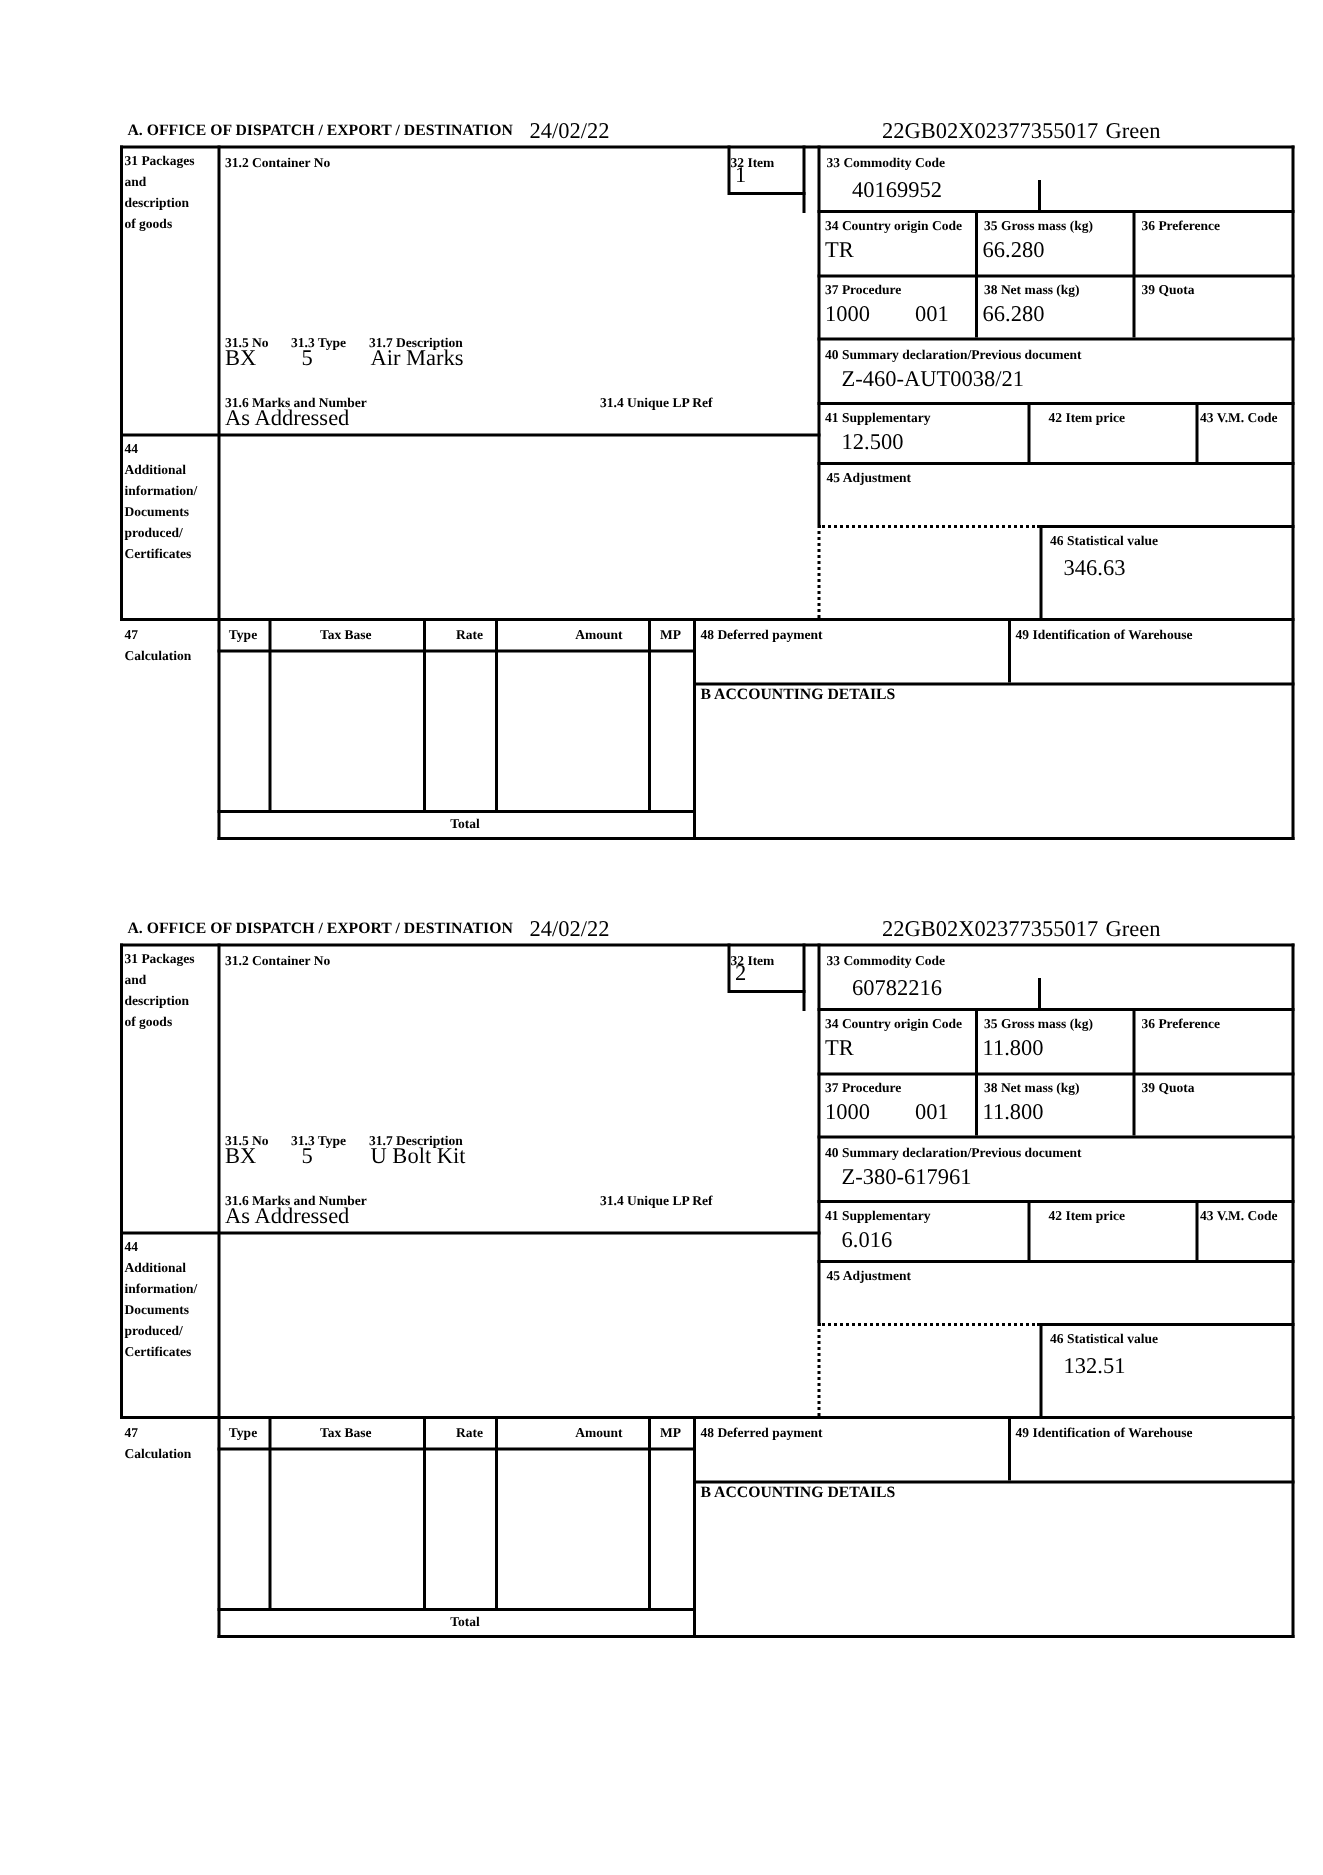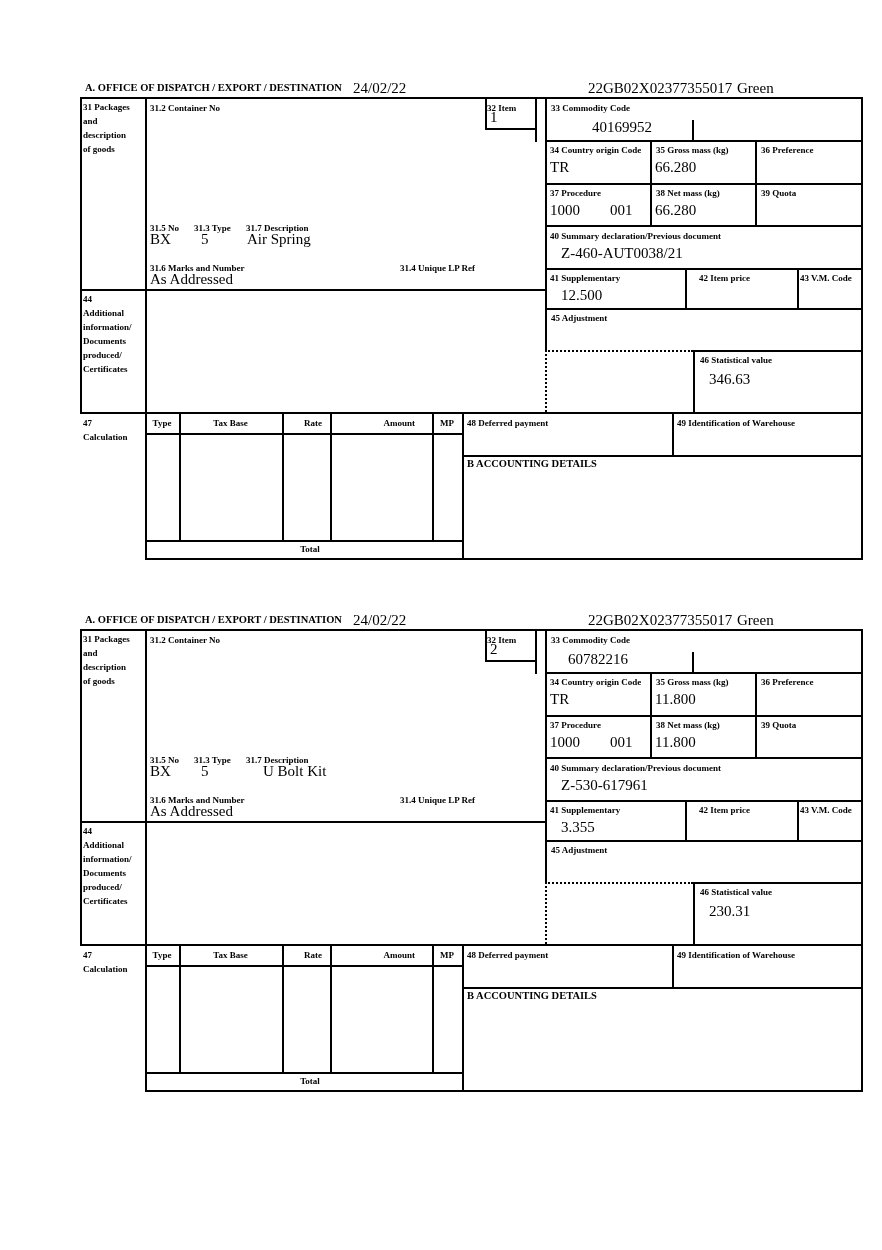--- a/index.html
+++ b/index.html
@@ -77,27 +77,27 @@
 Calculation</div>
 
     <div class="lbl" style="left:70px;top:21px">31.2 Container No</div>
     <div class="lbl" style="left:407px;top:21px">32 Item</div>
     <div class="val" style="left:410px;top:29px">1</div>
     <div class="lbl" style="left:70px;top:141px">31.5 No</div>
     <div class="lbl" style="left:114px;top:141px">31.3 Type</div>
     <div class="lbl" style="left:166px;top:141px">31.7 Description</div>
     <div class="val" style="left:70px;top:151px">BX</div>
     <div class="val" style="left:121px;top:151px">5</div>
-    <div class="val" style="left:167px;top:151px">Air Spring</div>
+    <div class="val" style="left:167px;top:151px">Air Marks</div>
     <div class="lbl" style="left:70px;top:181px">31.6 Marks and Number</div>
     <div class="lbl" style="left:320px;top:181px">31.4 Unique LP Ref</div>
     <div class="val" style="left:70px;top:191px">As Addressed</div>
 
     <div class="lbl" style="left:471px;top:21px">33 Commodity Code</div>
-    <div class="val" style="left:512px;top:39px">40169952</div>
+    <div class="val" style="left:488px;top:39px">40169952</div>
     <div class="lbl" style="left:470px;top:63px">34 Country origin Code</div>
     <div class="val" style="left:470px;top:79px">TR</div>
     <div class="lbl" style="left:576px;top:63px">35 Gross mass (kg)</div>
     <div class="val" style="left:575px;top:79px">66.280</div>
     <div class="lbl" style="left:681px;top:63px">36 Preference</div>
     <div class="lbl" style="left:470px;top:106px">37 Procedure</div>
     <div class="val" style="left:470px;top:122px">1000</div>
     <div class="val" style="left:530px;top:122px">001</div>
     <div class="lbl" style="left:576px;top:106px">38 Net mass (kg)</div>
     <div class="val" style="left:575px;top:122px">66.280</div>
@@ -181,47 +181,47 @@
 Calculation</div>
 
     <div class="lbl" style="left:70px;top:21px">31.2 Container No</div>
     <div class="lbl" style="left:407px;top:21px">32 Item</div>
     <div class="val" style="left:410px;top:29px">2</div>
     <div class="lbl" style="left:70px;top:141px">31.5 No</div>
     <div class="lbl" style="left:114px;top:141px">31.3 Type</div>
     <div class="lbl" style="left:166px;top:141px">31.7 Description</div>
     <div class="val" style="left:70px;top:151px">BX</div>
     <div class="val" style="left:121px;top:151px">5</div>
-    <div class="val" style="left:183px;top:151px">U Bolt Kit</div>
+    <div class="val" style="left:167px;top:151px">U Bolt Kit</div>
     <div class="lbl" style="left:70px;top:181px">31.6 Marks and Number</div>
     <div class="lbl" style="left:320px;top:181px">31.4 Unique LP Ref</div>
     <div class="val" style="left:70px;top:191px">As Addressed</div>
 
     <div class="lbl" style="left:471px;top:21px">33 Commodity Code</div>
     <div class="val" style="left:488px;top:39px">60782216</div>
     <div class="lbl" style="left:470px;top:63px">34 Country origin Code</div>
     <div class="val" style="left:470px;top:79px">TR</div>
     <div class="lbl" style="left:576px;top:63px">35 Gross mass (kg)</div>
     <div class="val" style="left:575px;top:79px">11.800</div>
     <div class="lbl" style="left:681px;top:63px">36 Preference</div>
     <div class="lbl" style="left:470px;top:106px">37 Procedure</div>
     <div class="val" style="left:470px;top:122px">1000</div>
     <div class="val" style="left:530px;top:122px">001</div>
     <div class="lbl" style="left:576px;top:106px">38 Net mass (kg)</div>
     <div class="val" style="left:575px;top:122px">11.800</div>
     <div class="lbl" style="left:681px;top:106px">39 Quota</div>
     <div class="lbl" style="left:470px;top:149px">40 Summary declaration/Previous document</div>
-    <div class="val" style="left:481px;top:165px">Z-530-617961</div>
+    <div class="val" style="left:481px;top:165px">Z-380-617961</div>
     <div class="lbl" style="left:470px;top:191px">41 Supplementary</div>
-    <div class="val" style="left:481px;top:207px">3.355</div>
+    <div class="val" style="left:481px;top:207px">6.016</div>
     <div class="lbl" style="left:619px;top:191px">42 Item price</div>
     <div class="lbl" style="left:720px;top:191px">43 V.M. Code</div>
     <div class="lbl" style="left:471px;top:231px">45 Adjustment</div>
     <div class="lbl" style="left:620px;top:273px">46 Statistical value</div>
-    <div class="val" style="left:629px;top:291px">230.31</div>
+    <div class="val" style="left:629px;top:291px">132.51</div>
 
     <div class="cell" style="left:65px;top:336px;width:34px;text-align:center">Type</div>
     <div class="cell" style="left:99px;top:336px;width:103px;text-align:center">Tax Base</div>
     <div class="cell" style="left:202px;top:336px;width:44px;text-align:right;padding-right:4px">Rate</div>
     <div class="cell" style="left:250px;top:336px;width:98px;text-align:right;padding-right:13px">Amount</div>
     <div class="cell" style="left:352px;top:336px;width:30px;text-align:center">MP</div>
     <div class="cell" style="left:65px;top:462px;width:330px;text-align:center">Total</div>
 
     <div class="lbl" style="left:387px;top:336px">48 Deferred payment</div>
     <div class="lbl" style="left:597px;top:336px">49 Identification of Warehouse</div>

